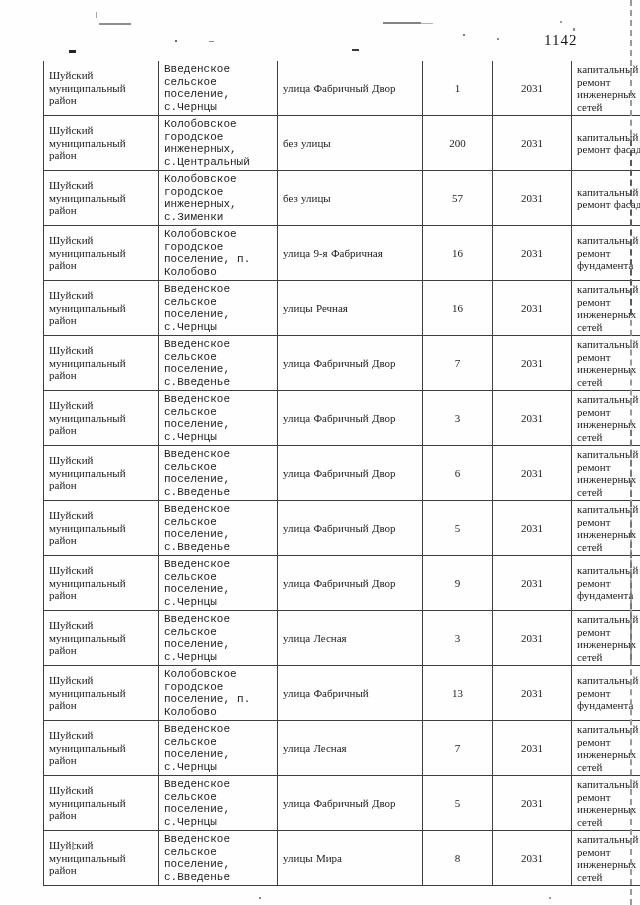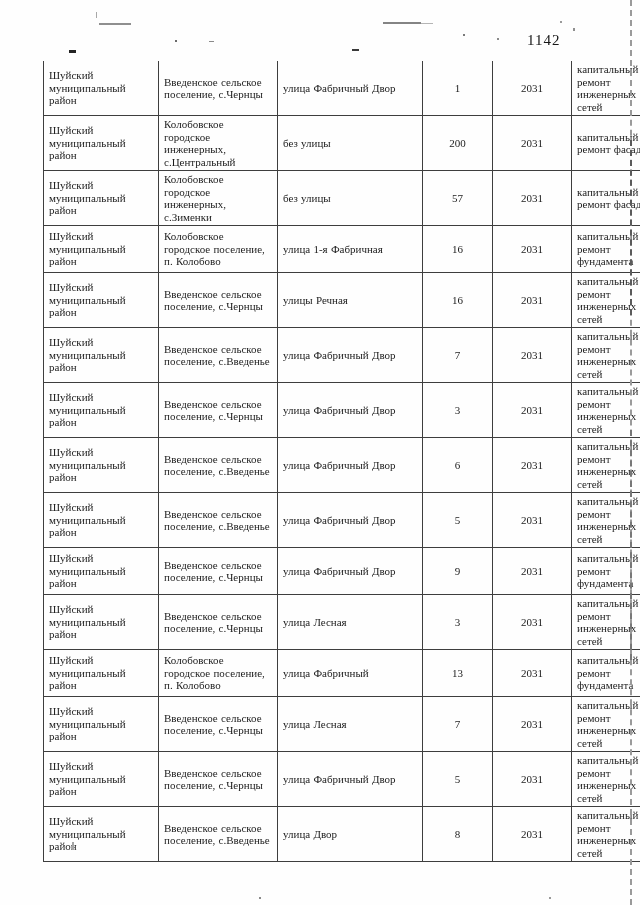--- a/index.html
+++ b/index.html
@@ -10,21 +10,21 @@
   }
   .page {
     position: relative;
     width: 640px; height: 905px;
     background: #fefefe;
     overflow: hidden;
     color: #1b1b1b;
   }
   .page-number {
     position: absolute;
-    left: 527px; top: 32px;
+    left: 544px; top: 32px;
     font-size: 15px;
     letter-spacing: 1px;
     color: #161616;
   }
   table.doc-table {
     position: absolute;
     left: 43px; top: 61px;
     width: 563px;
     border-collapse: collapse;
     table-layout: fixed;
@@ -35,21 +35,21 @@
   table.doc-table td {
     border: 1px solid #3e3e3e;
     vertical-align: middle;
     padding: 2px 5px 2px 5px;
     height: 42px;
     overflow: hidden;
     word-spacing: 0.5px;
   }
   table.doc-table tr:first-child td { border-top: none; }
   td.c-district  { width: 104px; }
-  td.c-settlement{ width: 108px; padding-right: 7px; }
+  td.c-settlement{ width: 108px; padding-right: 7px; font-family: Liberation Mono, monospace; }
   td.c-street    { width: 134px; }
   td.c-count     { width: 59px;  text-align: center; }
   td.c-year      { width: 68px;  text-align: center; }
   td.c-work      { width: 84px;  padding-right: 6px; }
   
   .artifact { position: absolute; pointer-events: none; }
   .edge-dash-light {
     left: 630px; top: 0; height: 905px; width: 0;
     border-left: 2px dashed #9a9a9a;
   }
@@ -106,21 +106,21 @@
       <td class="c-district">Шуйский муниципальный район</td>
       <td class="c-settlement">Колобовское городское инженерных, с.Зименки</td>
       <td class="c-street">без улицы</td>
       <td class="c-count">57</td>
       <td class="c-year">2031</td>
       <td class="c-work">капитальный ремонт фасада</td>
     </tr>
         <tr>
       <td class="c-district">Шуйский муниципальный район</td>
       <td class="c-settlement">Колобовское городское поселение, п. Колобово</td>
-      <td class="c-street">улица 1-я Фабричная</td>
+      <td class="c-street">улица 9-я Фабричная</td>
       <td class="c-count">16</td>
       <td class="c-year">2031</td>
       <td class="c-work">капитальный ремонт фундамента</td>
     </tr>
         <tr>
       <td class="c-district">Шуйский муниципальный район</td>
       <td class="c-settlement">Введенское сельское поселение, с.Чернцы</td>
       <td class="c-street">улицы Речная</td>
       <td class="c-count">16</td>
       <td class="c-year">2031</td>
@@ -194,21 +194,21 @@
       <td class="c-district">Шуйский муниципальный район</td>
       <td class="c-settlement">Введенское сельское поселение, с.Чернцы</td>
       <td class="c-street">улица Фабричный Двор</td>
       <td class="c-count">5</td>
       <td class="c-year">2031</td>
       <td class="c-work">капитальный ремонт инженерных сетей</td>
     </tr>
         <tr>
       <td class="c-district">Шуйский муниципальный район</td>
       <td class="c-settlement">Введенское сельское поселение, с.Введенье</td>
-      <td class="c-street">улица Двор</td>
+      <td class="c-street">улицы Мира</td>
       <td class="c-count">8</td>
       <td class="c-year">2031</td>
       <td class="c-work">капитальный ремонт инженерных сетей</td>
     </tr>
       </tbody>
   </table>
 
   <div class="artifact edge-dash-light"></div>
   <div class="artifact edge-dash-dark"></div>
   <div class="artifact edge-dash-mid"></div>

